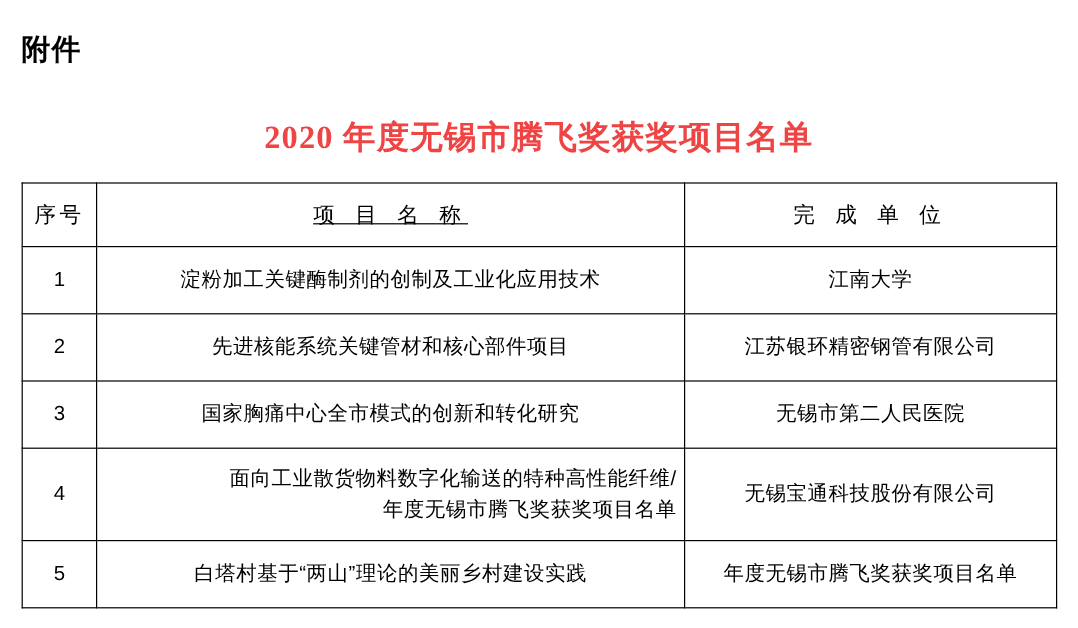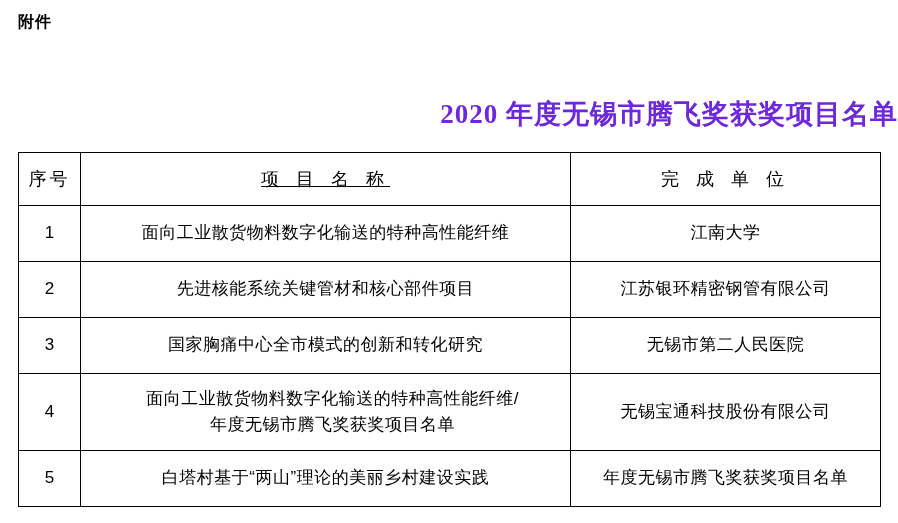--- a/index.html
+++ b/index.html
@@ -16,38 +16,38 @@
   }
   .page {
     position: relative;
     width: 898px;
     height: 523px;
     box-sizing: border-box;
   }
   .attachment-label {
     position: absolute;
     left: 18px;
-    top: 12px;
+    top: 25px;
     font-family: "Liberation Sans", "DejaVu Sans", sans-serif;
-    font-size: 16px;
+    font-size: 24px;
     font-weight: bold;
     letter-spacing: 1px;
     color: #000;
   }
   .doc-title {
     position: absolute;
     left: 0;
     right: 0;
     top: 96px;
-    text-align: right;
+    text-align: center;
     font-family: "Liberation Serif", "DejaVu Serif", serif;
     font-size: 27px;
     font-weight: bold;
     letter-spacing: 1px;
-    color: #6d28d9;
+    color: #ef4444;
   }
   .table-wrap {
     position: absolute;
     left: 18px;
     top: 152px;
     width: 862px;
   }
   table.award-table {
     border-collapse: collapse;
     width: 862px;
@@ -91,21 +91,21 @@
   }
   td.cell-unit {
     letter-spacing: 0.5px;
   }
   .name-lines {
     display: block;
     text-align: center;
   }
   .name-lines .ln {
     display: block;
-    text-align: center;
+    text-align: right;
     padding-left: 14px;
   }
 </style>
 </head>
 <body>
 
 <div class="page">
 
   <div class="attachment-label">附件</div>
 
@@ -121,21 +121,21 @@
       <thead>
         <tr>
           <th class="col-no">序号</th>
           <th class="col-name">项 目 名 称</th>
           <th class="col-unit">完 成 单 位</th>
         </tr>
       </thead>
       <tbody>
         <tr>
           <td class="cell-no">1</td>
-          <td class="cell-name">面向工业散货物料数字化输送的特种高性能纤维</td>
+          <td class="cell-name">淀粉加工关键酶制剂的创制及工业化应用技术</td>
           <td class="cell-unit">江南大学</td>
         </tr>
         <tr>
           <td class="cell-no">2</td>
           <td class="cell-name">先进核能系统关键管材和核心部件项目</td>
           <td class="cell-unit">江苏银环精密钢管有限公司</td>
         </tr>
         <tr>
           <td class="cell-no">3</td>
           <td class="cell-name">国家胸痛中心全市模式的创新和转化研究</td>

